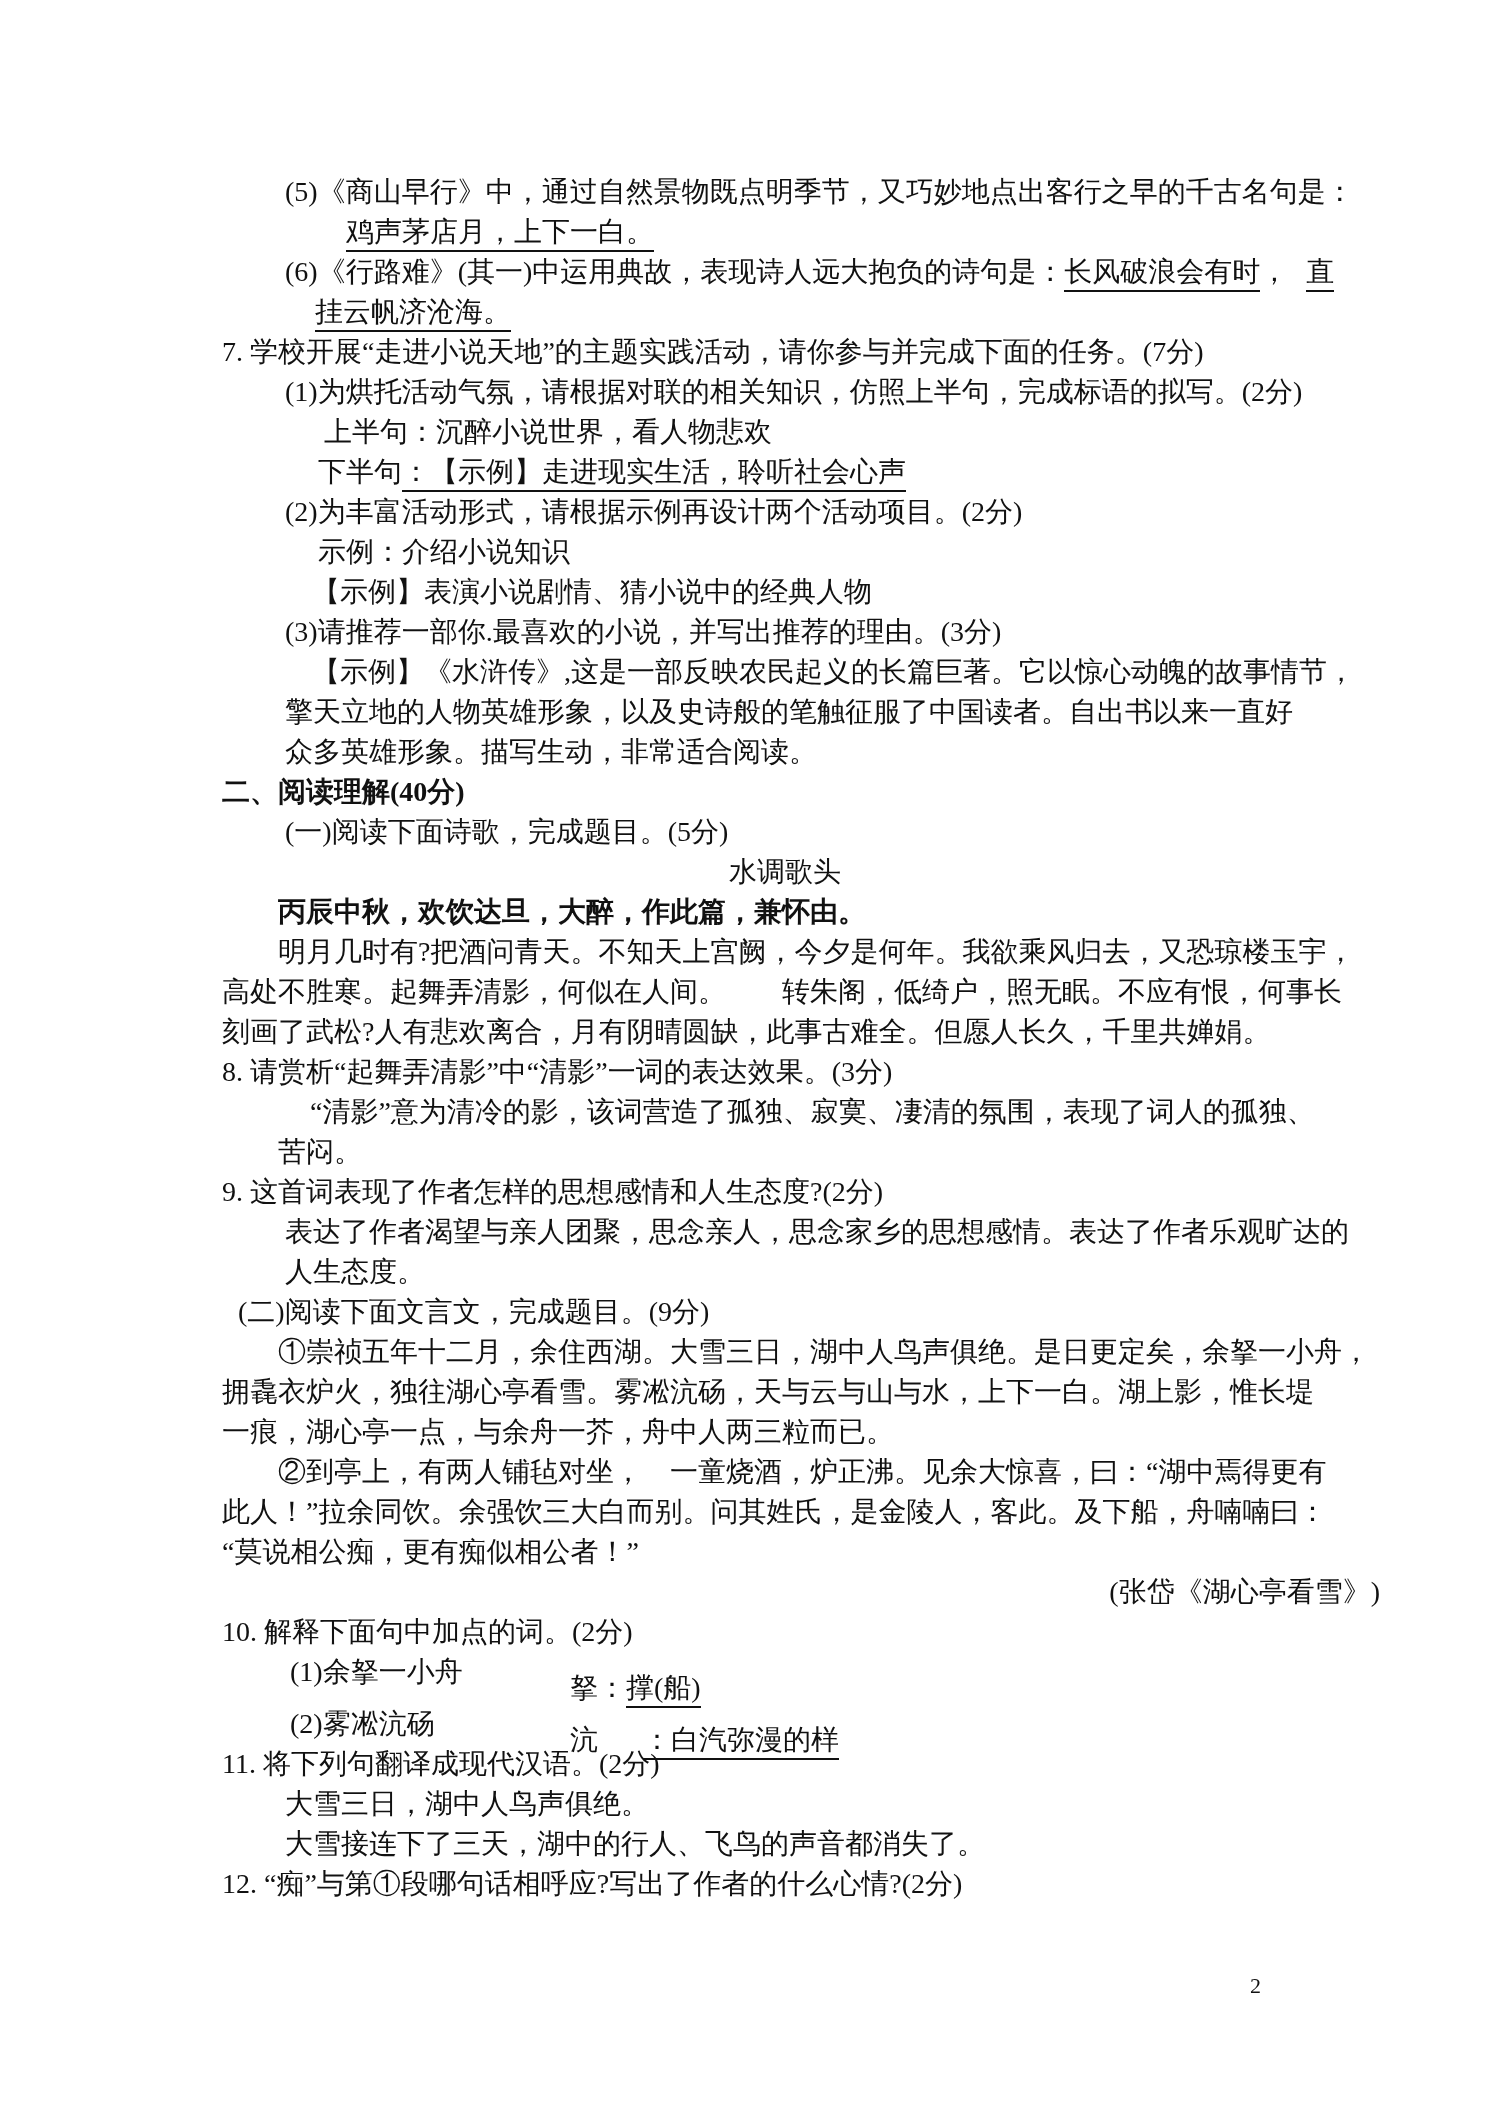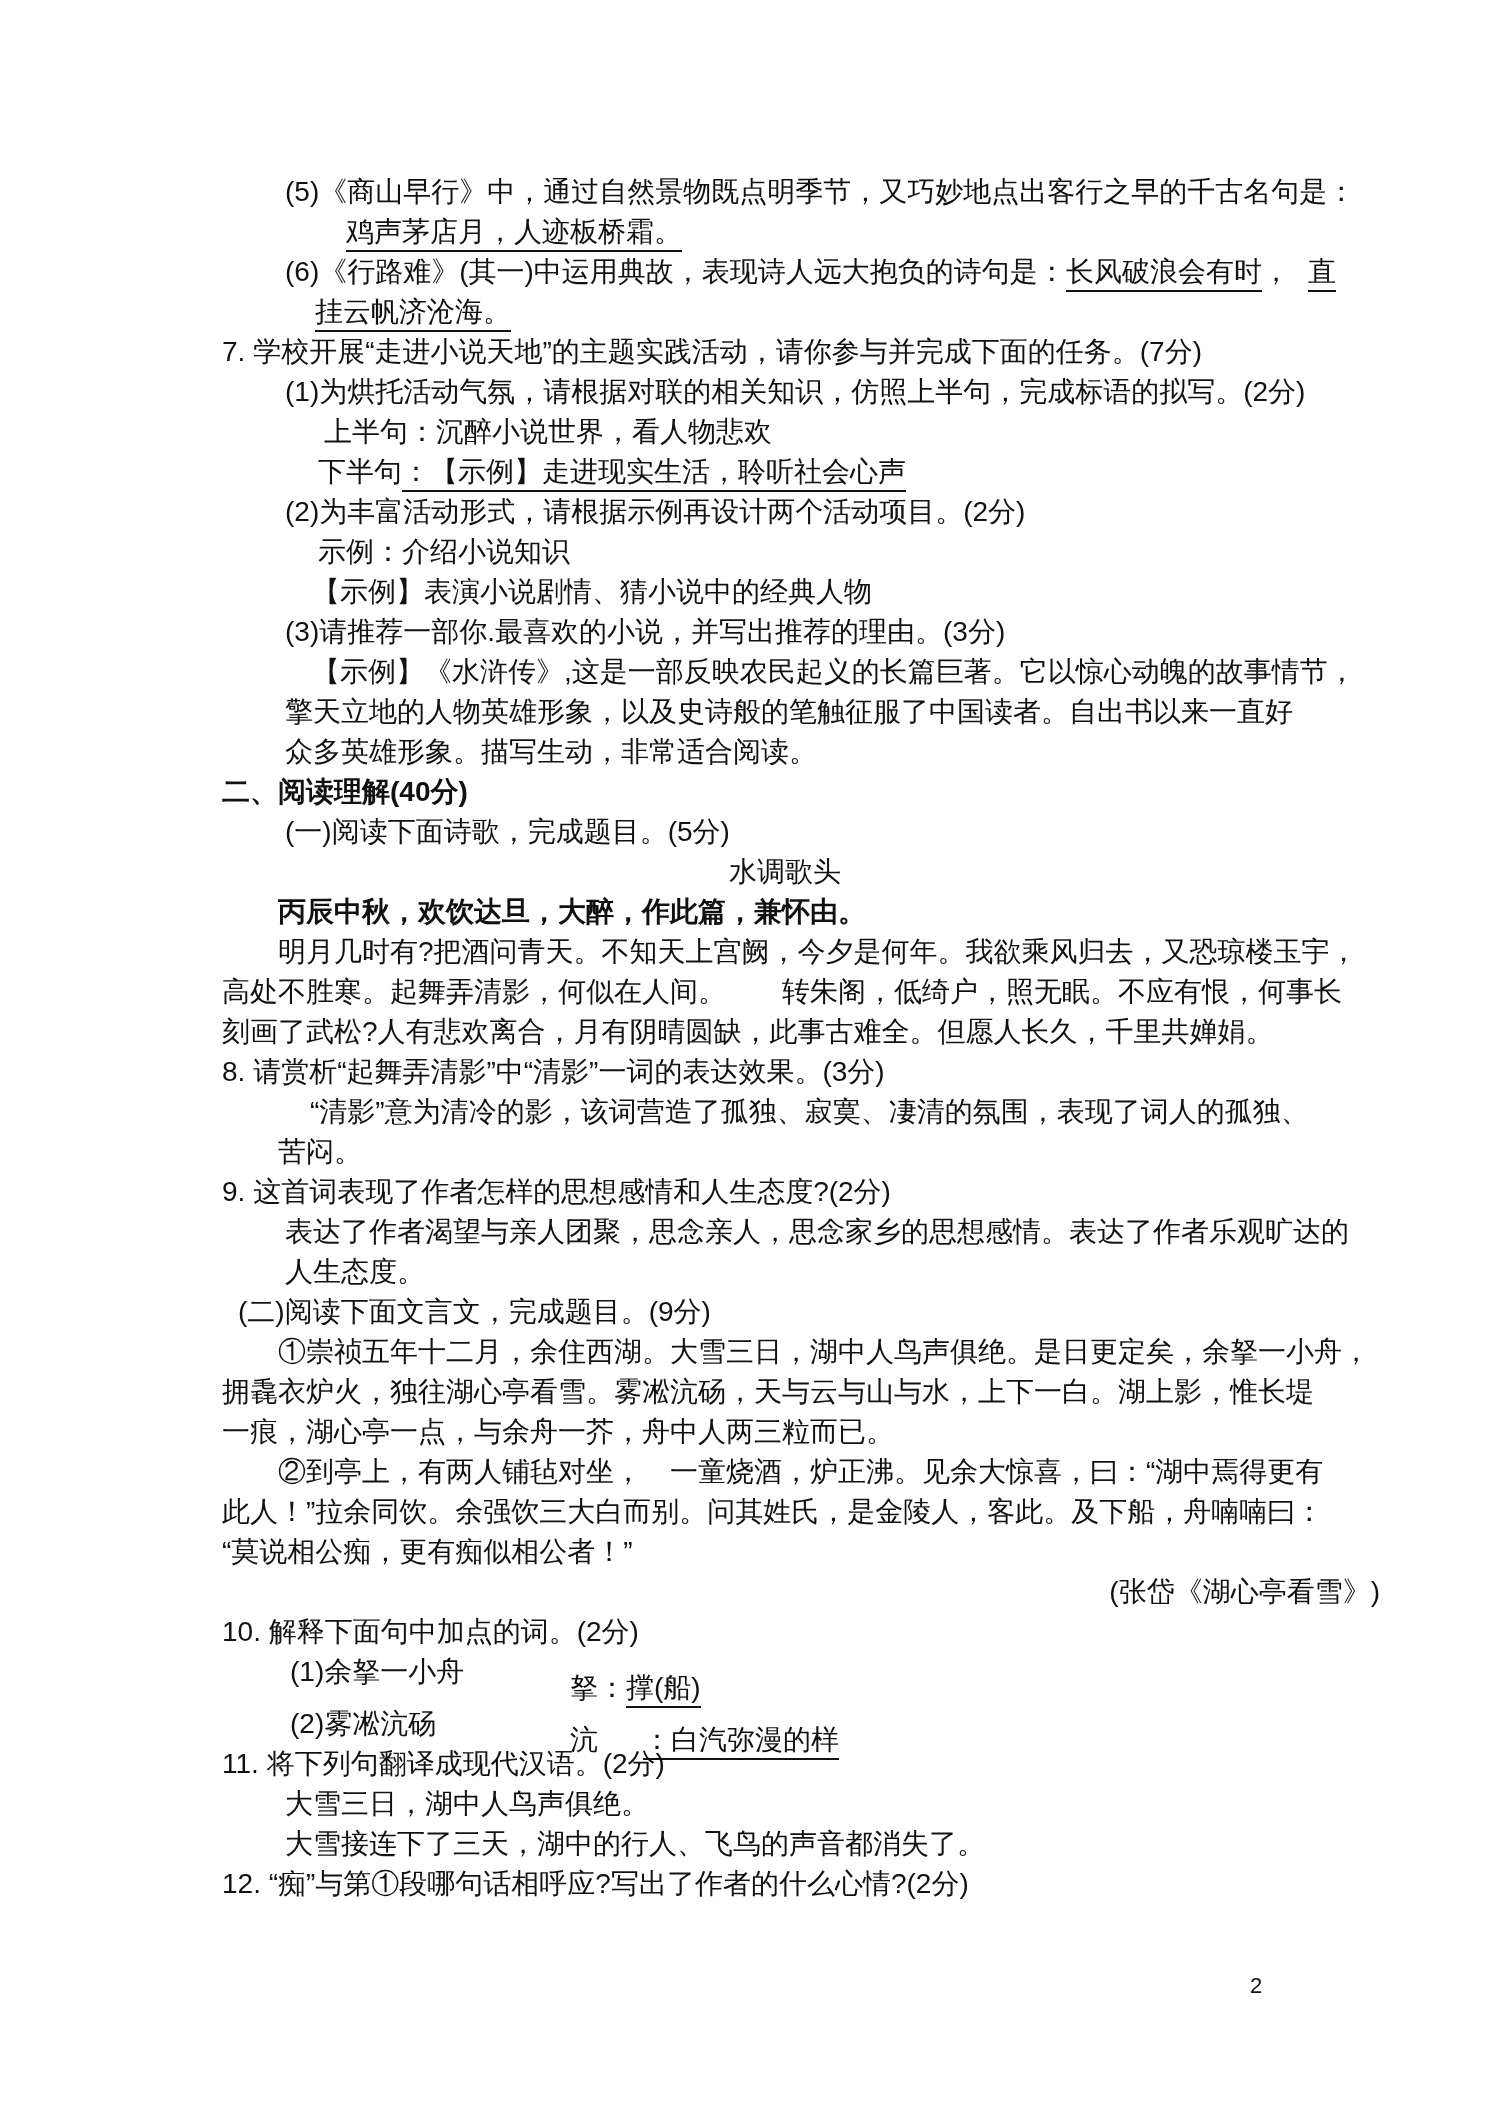--- a/index.html
+++ b/index.html
@@ -1,21 +1,21 @@
 <!DOCTYPE html>
 <html><head>
 <meta charset="utf-8">
 <style>
   html,body { margin:0; padding:0; background:#ffffff; }
   .page {
     position:relative;
     width:1493px; height:2032px;
     background:#ffffff;
     color:#111111;
-    font-family:Liberation Sans, sans-serif;
+    font-family:Liberation Serif, serif;
     font-size:28px;
     overflow:hidden;
   }
   .content { padding-top:172px; }
   .line { line-height:40px; white-space:nowrap; position:relative; }
   .bold { font-weight:bold; }
   .u { border-bottom:2px solid #111; padding-bottom:3px; }
   .gap18 { margin-left:18px; }
   .gap45 { margin-left:45px; }
   .mt8 { margin-top:12px; }
@@ -38,21 +38,21 @@
     font-size:22px; line-height:28px;
   }
 </style>
 </head>
 <body>
 
 <div class="page">
   <div class="content">
 
     <div class="line in285">(5)《商山早行》中，通过自然景物既点明季节，又巧妙地点出客行之早的千古名句是：</div>
-    <div class="line in346"><span class="u">鸡声茅店月，人迹板桥霜。</span></div>
+    <div class="line in346"><span class="u">鸡声茅店月，上下一白。</span></div>
 
     <div class="line in285"><span>(6)《行路难》(其一)中运用典故，表现诗人远大抱负的诗句是：</span><span class="u">长风破浪会有时</span><span>，</span><span class="u gap18">直</span></div>
     <div class="line in315"><span class="u">挂云帆济沧海。</span></div>
 
     <div class="line in222">7. 学校开展“走进小说天地”的主题实践活动，请你参与并完成下面的任务。(7分)</div>
     <div class="line in285">(1)为烘托活动气氛，请根据对联的相关知识，仿照上半句，完成标语的拟写。(2分)</div>
     <div class="line in324">上半句：沉醉小说世界，看人物悲欢</div>
     <div class="line in318"><span>下半句</span><span class="u">：【示例】走进现实生活，聆听社会心声</span></div>
     <div class="line in285">(2)为丰富活动形式，请根据示例再设计两个活动项目。(2分)</div>
     <div class="line in318">示例：介绍小说知识</div>

